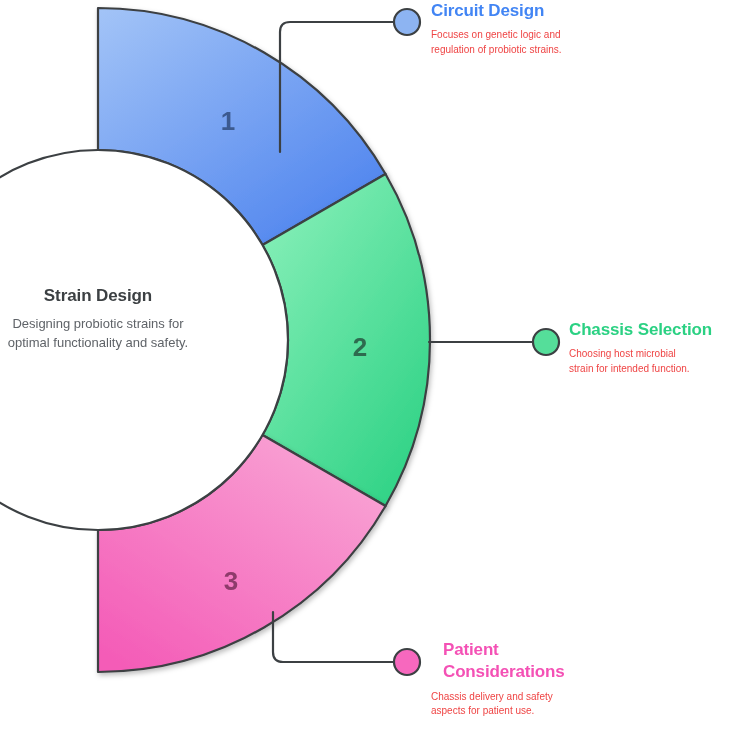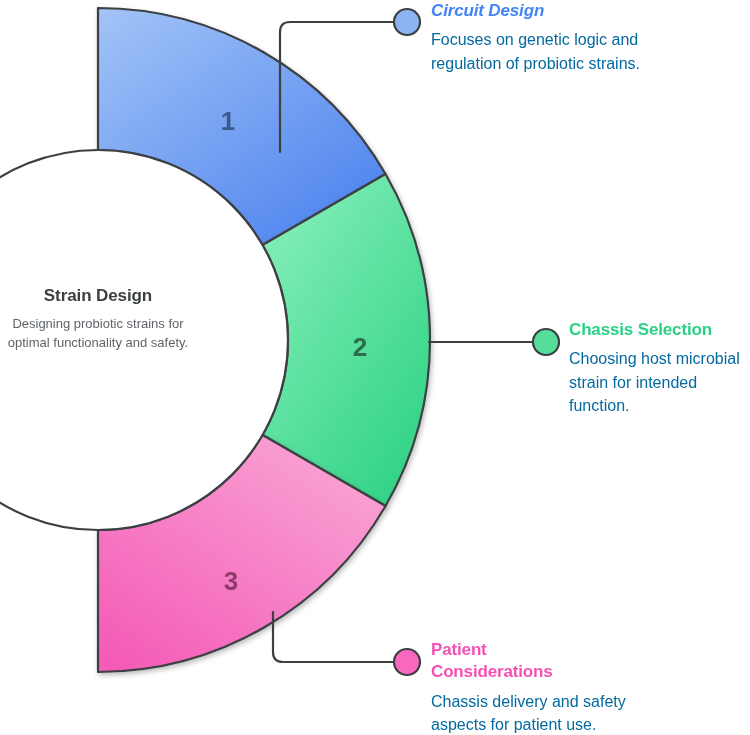--- a/index.html
+++ b/index.html
@@ -58,22 +58,22 @@
     position: absolute;
   }
   .callout-title {
     font-size: 17px;
     font-weight: bold;
     line-height: 1.32;
     margin: 0 0 6px 0;
     letter-spacing: -0.15px;
   }
   .callout-desc {
-    font-size: 16px;
-    color: #0369a1;
+    font-size: 10px;
+    color: #ef4444;
     line-height: 1.45;
     margin: 0;
     white-space: pre-line;
   }
 
   #callout-1 { left: 431px; top: 0px;   width: 300px; }
   #callout-2 { left: 569px; top: 319px; width: 185px; }
   #callout-3 { left: 431px; top: 639px; width: 300px; }
 
   .seg-num {
@@ -144,30 +144,30 @@
     <path d="M 273 612 L 273 652 Q 273 662 283 662 L 394 662" fill="none" stroke="#3c4043" stroke-width="2.2" stroke-linecap="round"></path>
     <circle cx="407" cy="662" r="13" fill="#F768BE" stroke="#3c4043" stroke-width="2.2"></circle>
   </svg>
 
   <div class="hub">
     <p class="hub-title">Strain Design</p>
     <p class="hub-desc">Designing probiotic strains for optimal functionality and safety.</p>
   </div>
 
   <div class="callout" id="callout-1">
-    <p class="callout-title" style="color:#4285F4;font-style:italic;">Circuit Design</p>
+    <p class="callout-title" style="color:#4285F4;">Circuit Design</p>
     <p class="callout-desc">Focuses on genetic logic and
 regulation of probiotic strains.</p>
   </div>
 
   <div class="callout" id="callout-2">
     <p class="callout-title" style="color:#2BD183;">Chassis Selection</p>
     <p class="callout-desc">Choosing host microbial
 strain for intended function.</p>
   </div>
 
   <div class="callout" id="callout-3">
-    <p class="callout-title" style="color:#F451B5; max-width:150px;">Patient Considerations</p>
+    <p class="callout-title" style="color:#F451B5; max-width:150px;margin-left:12px;">Patient Considerations</p>
     <p class="callout-desc">Chassis delivery and safety
 aspects for patient use.</p>
   </div>
 
 </div>
 
 </body></html>

